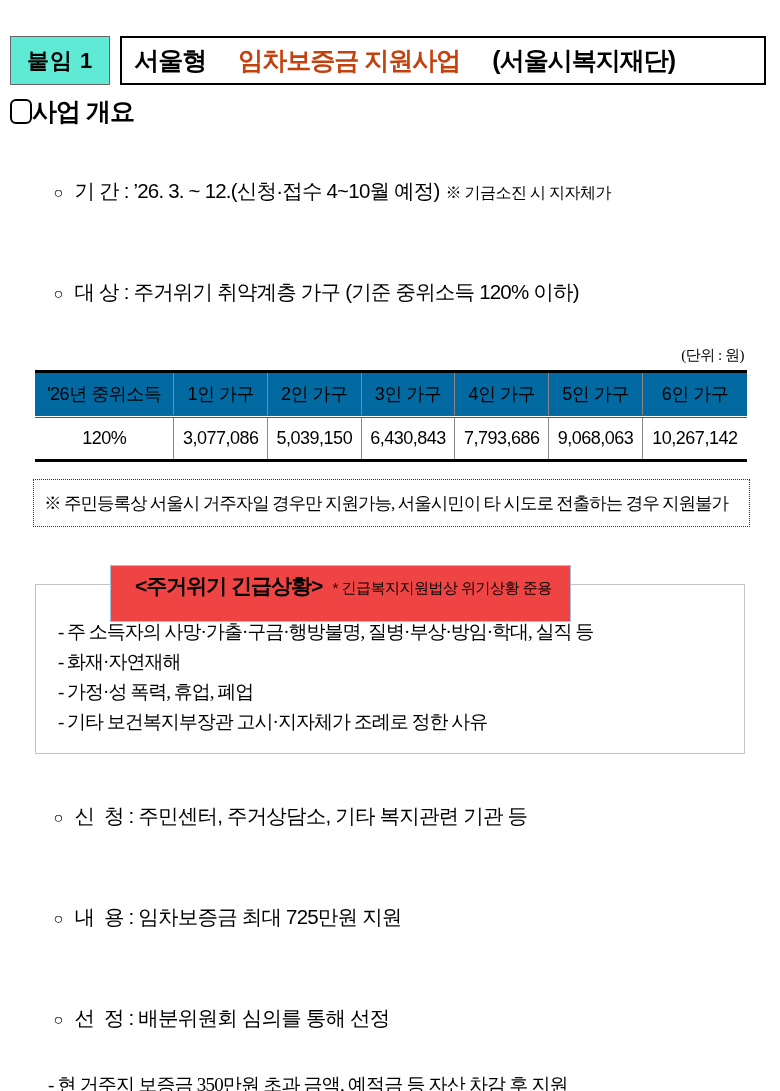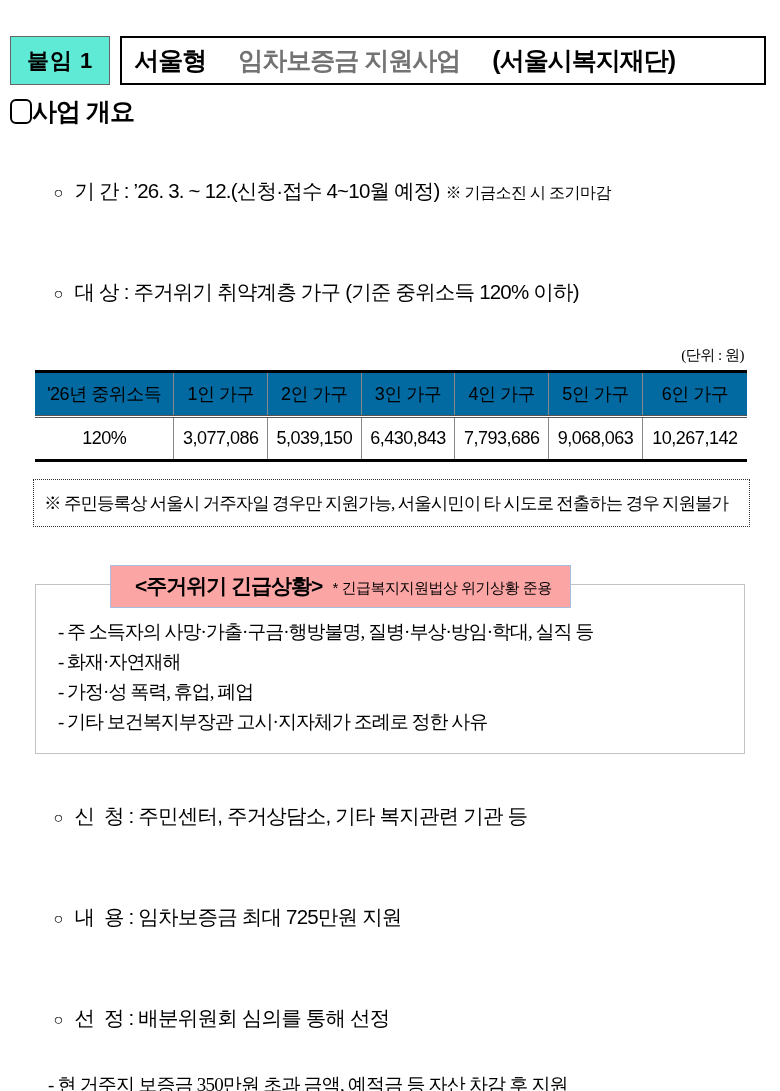--- a/index.html
+++ b/index.html
@@ -19,21 +19,21 @@
     background:#5eead4; border:1px solid #666;
     font-size:22px; font-weight:bold;
     padding:5px 16px; display:flex; align-items:center;
     letter-spacing:1px; white-space:nowrap;
   }
   .title-box {
     flex:1; border:2px solid #000;
     font-size:25px; font-weight:bold; letter-spacing:-1px;
     padding:6px 8px 6px 12px; display:flex; align-items:center;gap:32px;
   }
-  .blue { color:#737373;text-align:right; }
+  .blue { color:#c2410c;text-align:right; }
   
   .section-heading {
     display:flex; align-items:center; gap:0;
     font-size:25px; font-weight:bold; letter-spacing:-1px;
     margin:10px 0 0 10px;
   }
   .sq { width:22px; height:25px; border:2.5px solid #000; border-radius:6px; flex:0 0 auto; }
   
   .bullet {
     margin:24px 36px 0 34px;
@@ -69,22 +69,22 @@
     border:1.5px dotted #333;
     padding:11px 6px 11px 10px;
     font-family:"Liberation Serif", serif;
     font-size:17.5px; letter-spacing:-1px; white-space:nowrap;
   }
   
   .emergency-wrap { position:relative; width:710px; margin:57px 0 0 35px; }
   .emergency-box { border:1.5px solid #c3c3c3; padding:32px 16px 16px 22px; }
   .emergency-label {
     position:absolute; top:-19px; left:75px;
-    background:#fca5a5; border:1px solid #a9bedd;
-    padding:6px 18px 7px 24px;
+    background:#ef4444; border:1px solid #a9bedd;
+    padding:6px 18px 21px 24px;
     display:inline-flex; align-items:baseline; gap:10px; white-space:nowrap;
   }
   .emergency-label .lbl-title { font-size:21px; font-weight:bold; letter-spacing:-1px; }
   .emergency-label .lbl-note { font-size:15px; letter-spacing:-0.5px; }
   .emergency-item {
     font-family:"Liberation Serif", serif;
     font-size:19px; letter-spacing:-1px; line-height:30px;
   }
   
   .subnote {
@@ -106,21 +106,21 @@
         <span>(서울시복지재단)</span>
     </div>
   </div>
 
   <div class="section-heading">
     <span class="sq"></span>
     <span>사업 개요</span>
   </div>
 
   <div class="bullet">
-    <span class="marker">○</span><span>기 간 : ’26. 3. ~ 12.(신청·접수 4~10월 예정)</span><span class="note">※ 기금소진 시 조기마감</span>
+    <span class="marker">○</span><span>기 간 : ’26. 3. ~ 12.(신청·접수 4~10월 예정)</span><span class="note">※ 기금소진 시 지자체가</span>
   </div>
   <div class="bullet">
     <span class="marker">○</span><span>대 상 : 주거위기 취약계층 가구 (기준 중위소득 120% 이하)</span>
   </div>
 
   <div class="unit-note">(단위 : 원)</div>
   <table class="income">
       <thead>
         <tr>
           <th>'26년 중위소득</th>

